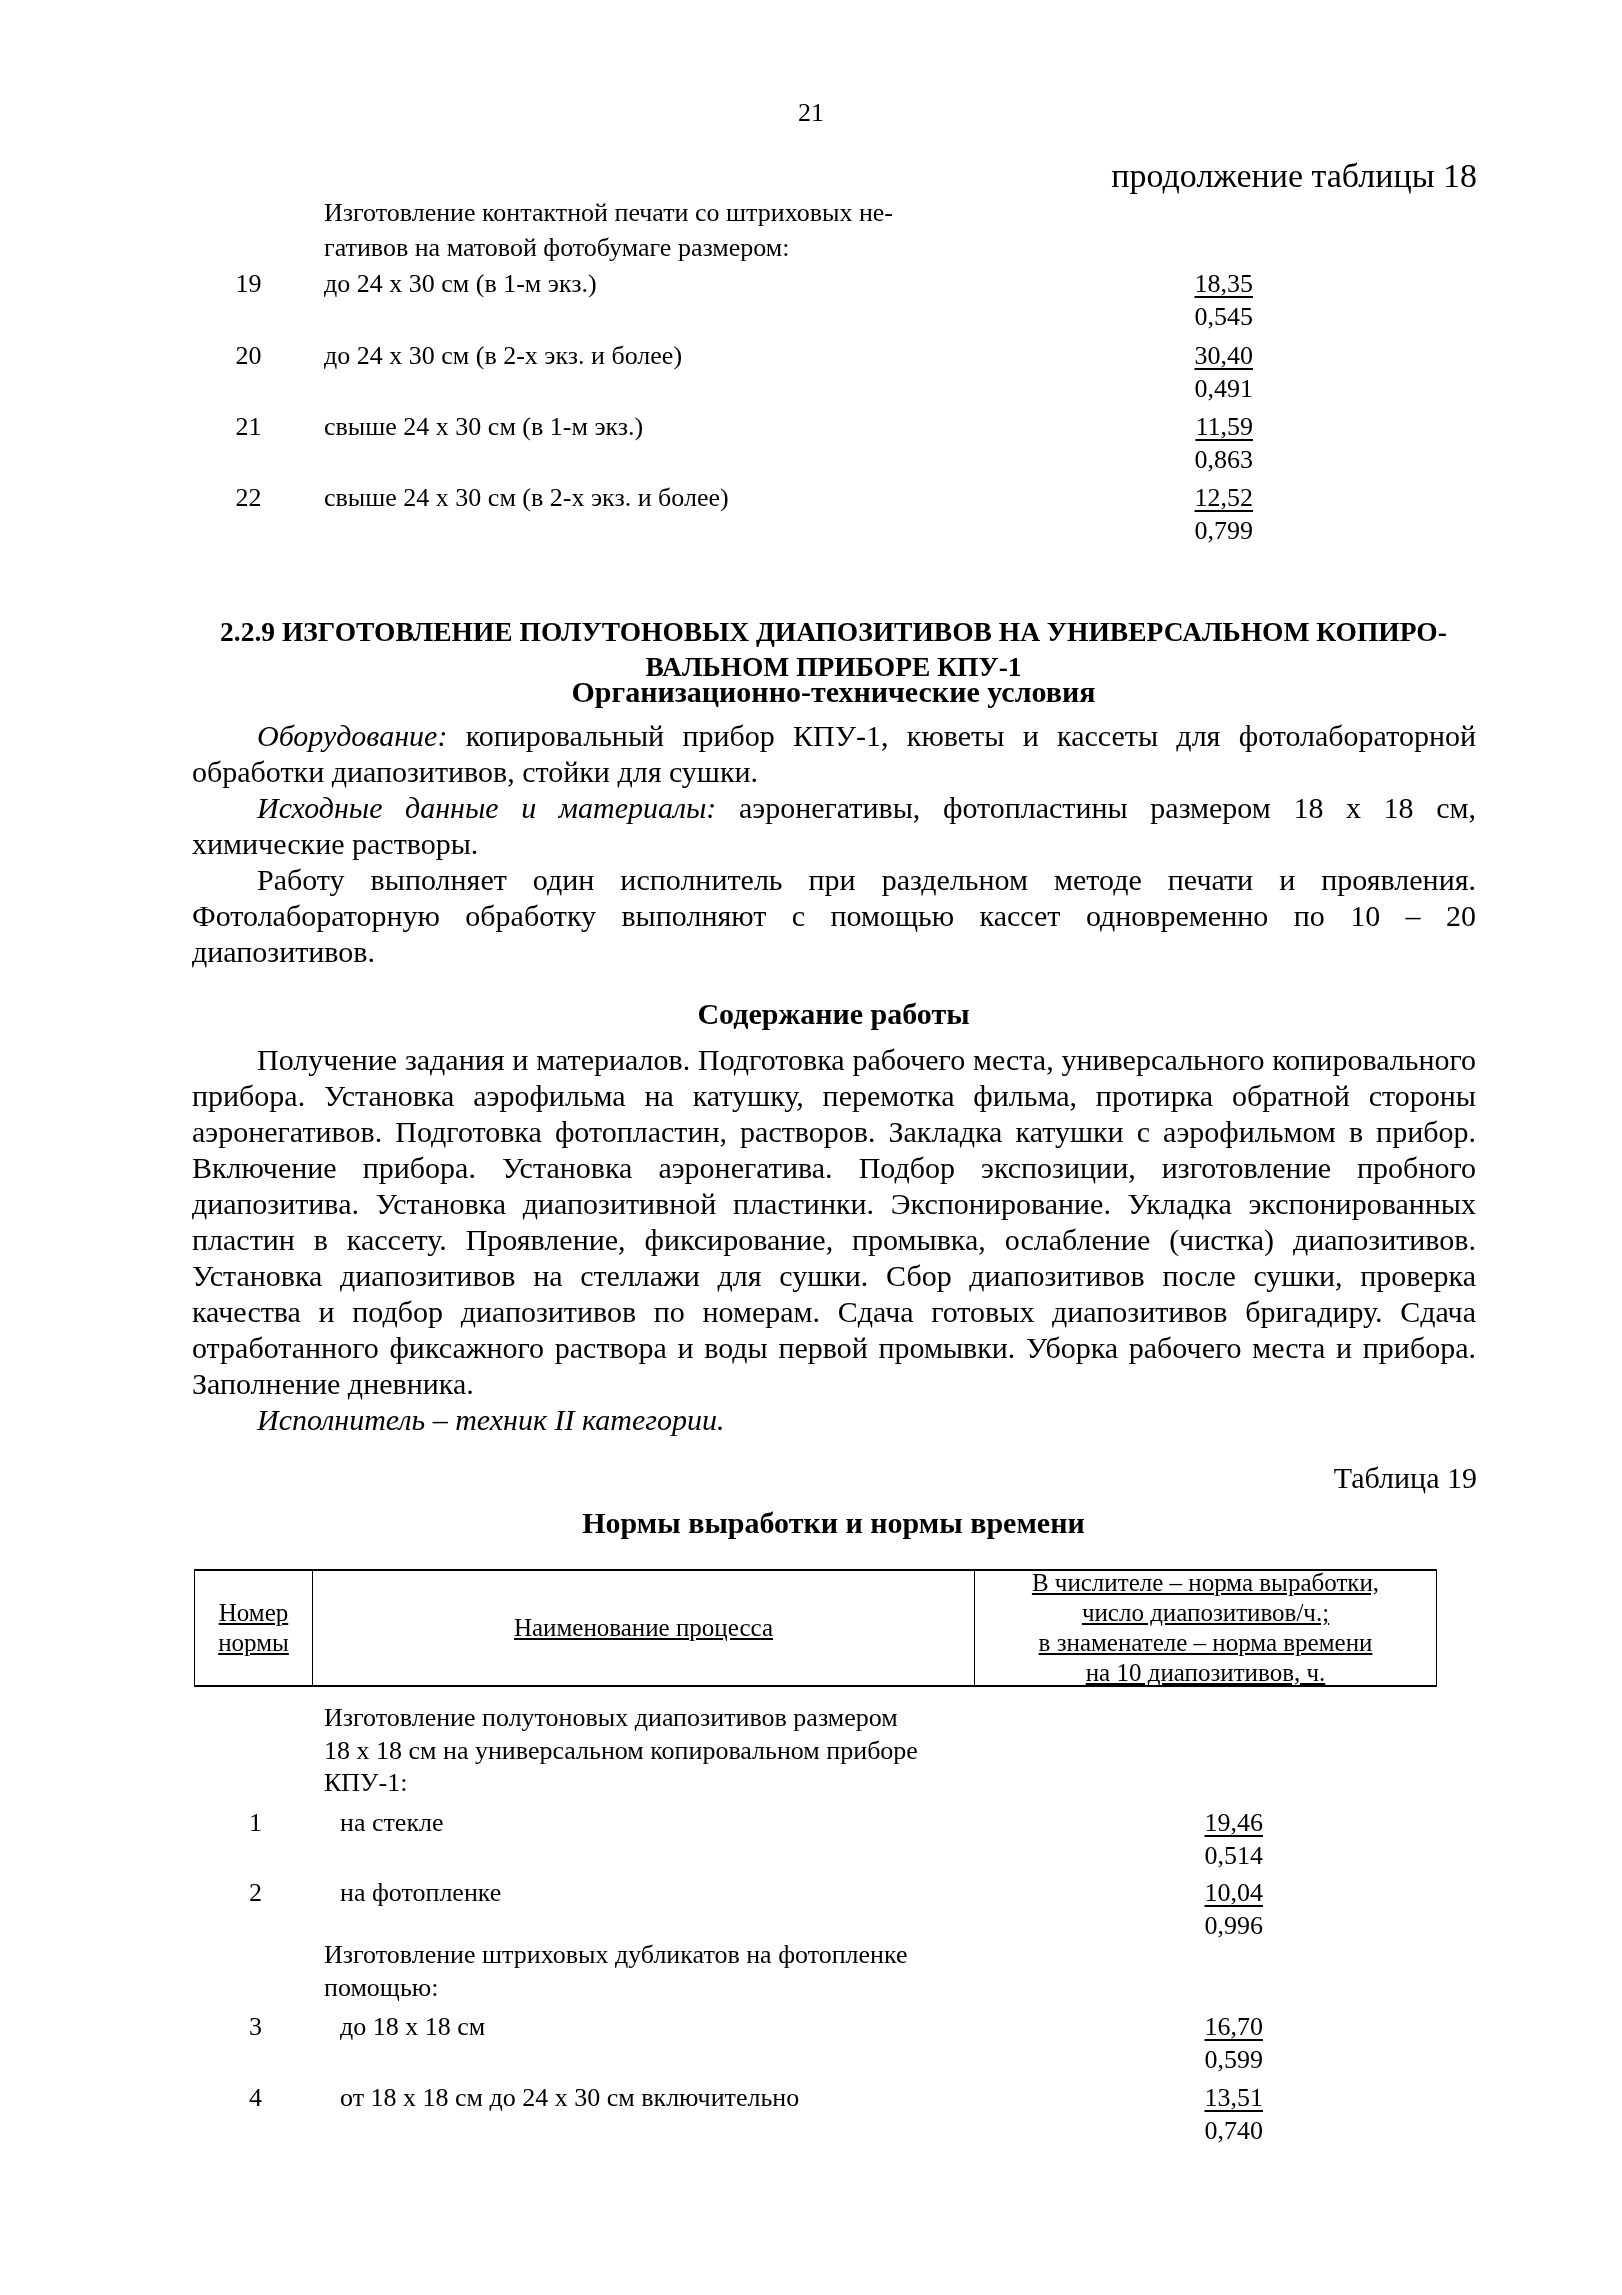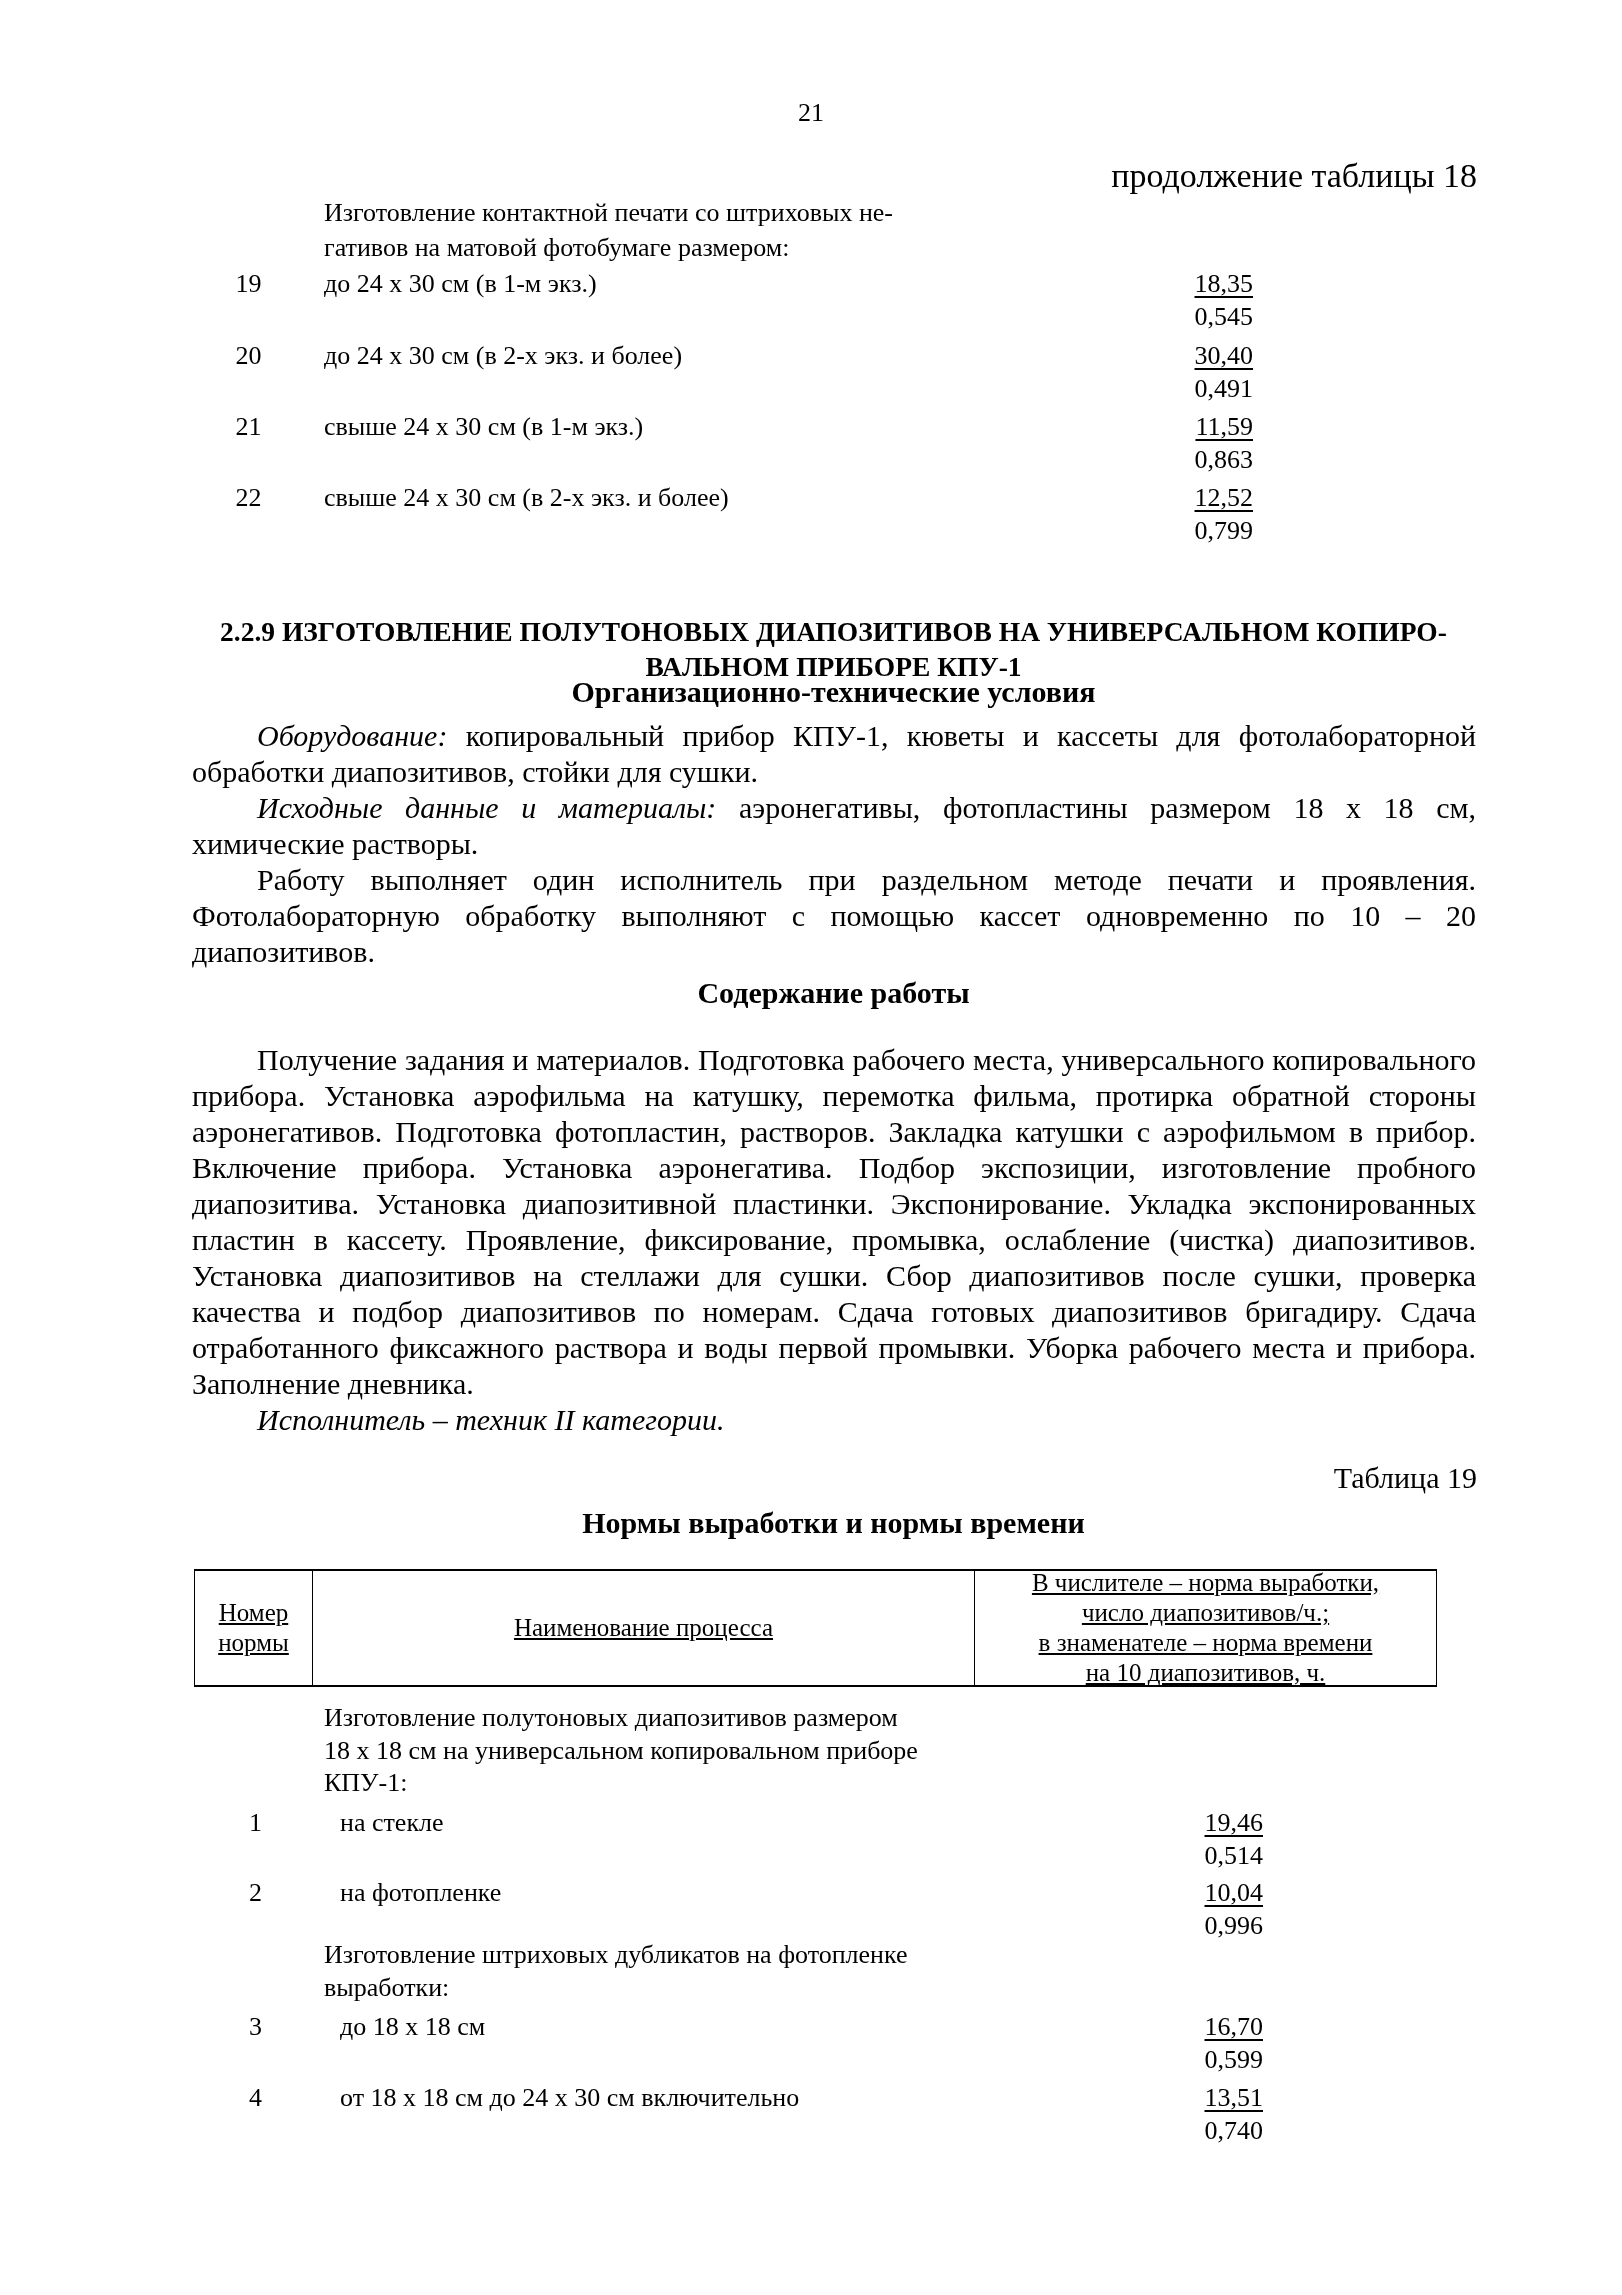--- a/index.html
+++ b/index.html
@@ -81,21 +81,21 @@
   <div>ВАЛЬНОМ ПРИБОРЕ КПУ-1</div>
 </div>
 <div class="abs sub" style="top:667px;">Организационно-технические условия</div>
 
 <div class="abs para" style="top:718px;">
   <p><i>Оборудование:</i><span> копировальный прибор КПУ-1, кюветы и кассеты для фотолабораторной обработки диапозитивов, стойки для сушки.</span></p>
   <p><i>Исходные данные и материалы:</i><span> аэронегативы, фотопластины размером 18 х 18 см, химические растворы.</span></p>
   <p>Работу выполняет один исполнитель при раздельном методе печати и проявления. Фотолабораторную обработку выполняют с помощью кассет одновременно по 10 – 20 диапозитивов.</p>
 </div>
 
-<div class="abs sub" style="top:968px;font-family:Liberation Serif, serif;">Содержание работы</div>
+<div class="abs sub" style="top:989px;font-family:Liberation Serif, serif;">Содержание работы</div>
 
 <div class="abs para" style="top:1042px;">
   <p>Получение задания и материалов. Подготовка рабочего места, универсального копировального прибора. Установка аэрофильма на катушку, перемотка фильма, протирка обратной стороны аэронегативов. Подготовка фотопластин, растворов. Закладка катушки с аэрофильмом в прибор. Включение прибора. Установка аэронегатива. Подбор экспозиции, изготовление пробного диапозитива. Установка диапозитивной пластинки. Экспонирование. Укладка экспонированных пластин в кассету. Проявление, фиксирование, промывка, ослабление (чистка) диапозитивов. Установка диапозитивов на стеллажи для сушки. Сбор диапозитивов после сушки, проверка качества и подбор диапозитивов по номерам. Сдача готовых диапозитивов бригадиру. Сдача отработанного фиксажного раствора и воды первой промывки. Уборка рабочего места и прибора. Заполнение дневника.</p>
   <p><i>Исполнитель – техник II категории.</i></p>
 </div>
 
 <div class="abs tbl19label" style="top:1461px;">Таблица 19</div>
 <div class="abs sub" style="top:1498px;">Нормы выработки и нормы времени</div>
 
 <div class="table-head">
@@ -141,21 +141,21 @@
     <div class="frac" style="left:959px">
         <span class="top">10,04</span>
         <span class="bot">0,996</span>
       </div>
   </div>
 
   <div class="row" style="top:237px;">
       <div class="name" style="left:108px">Изготовление штриховых дубликатов на фотопленке</div>
     </div>
   <div class="row" style="top:270px;">
-      <div class="name" style="left:108px">выработки:</div>
+      <div class="name" style="left:108px">помощью:</div>
     </div>
 
   <div class="row" style="top:309px;">
     <div class="num" style="left:33px">3</div>
     <div class="name" style="left:124px">до 18 х 18 см</div>
     <div class="frac" style="left:959px">
         <span class="top">16,70</span>
         <span class="bot">0,599</span>
       </div>
   </div>

